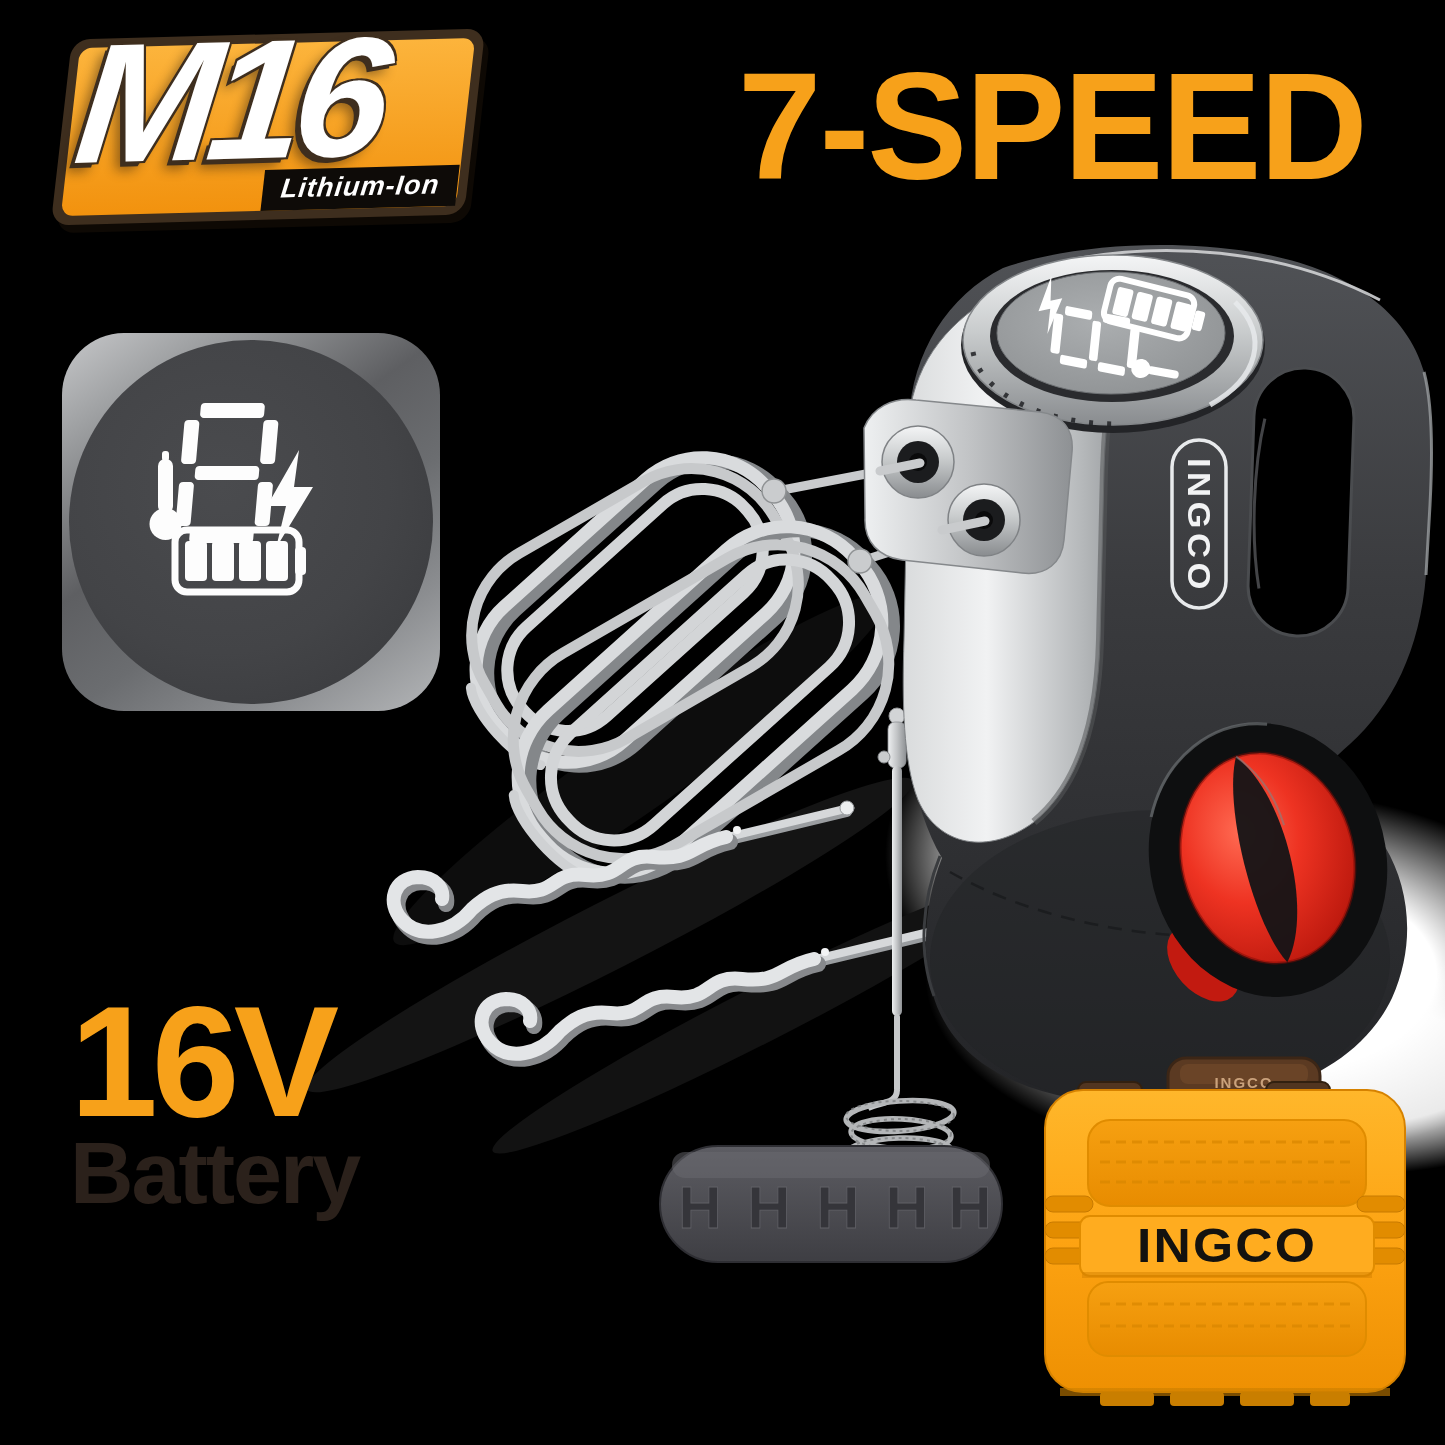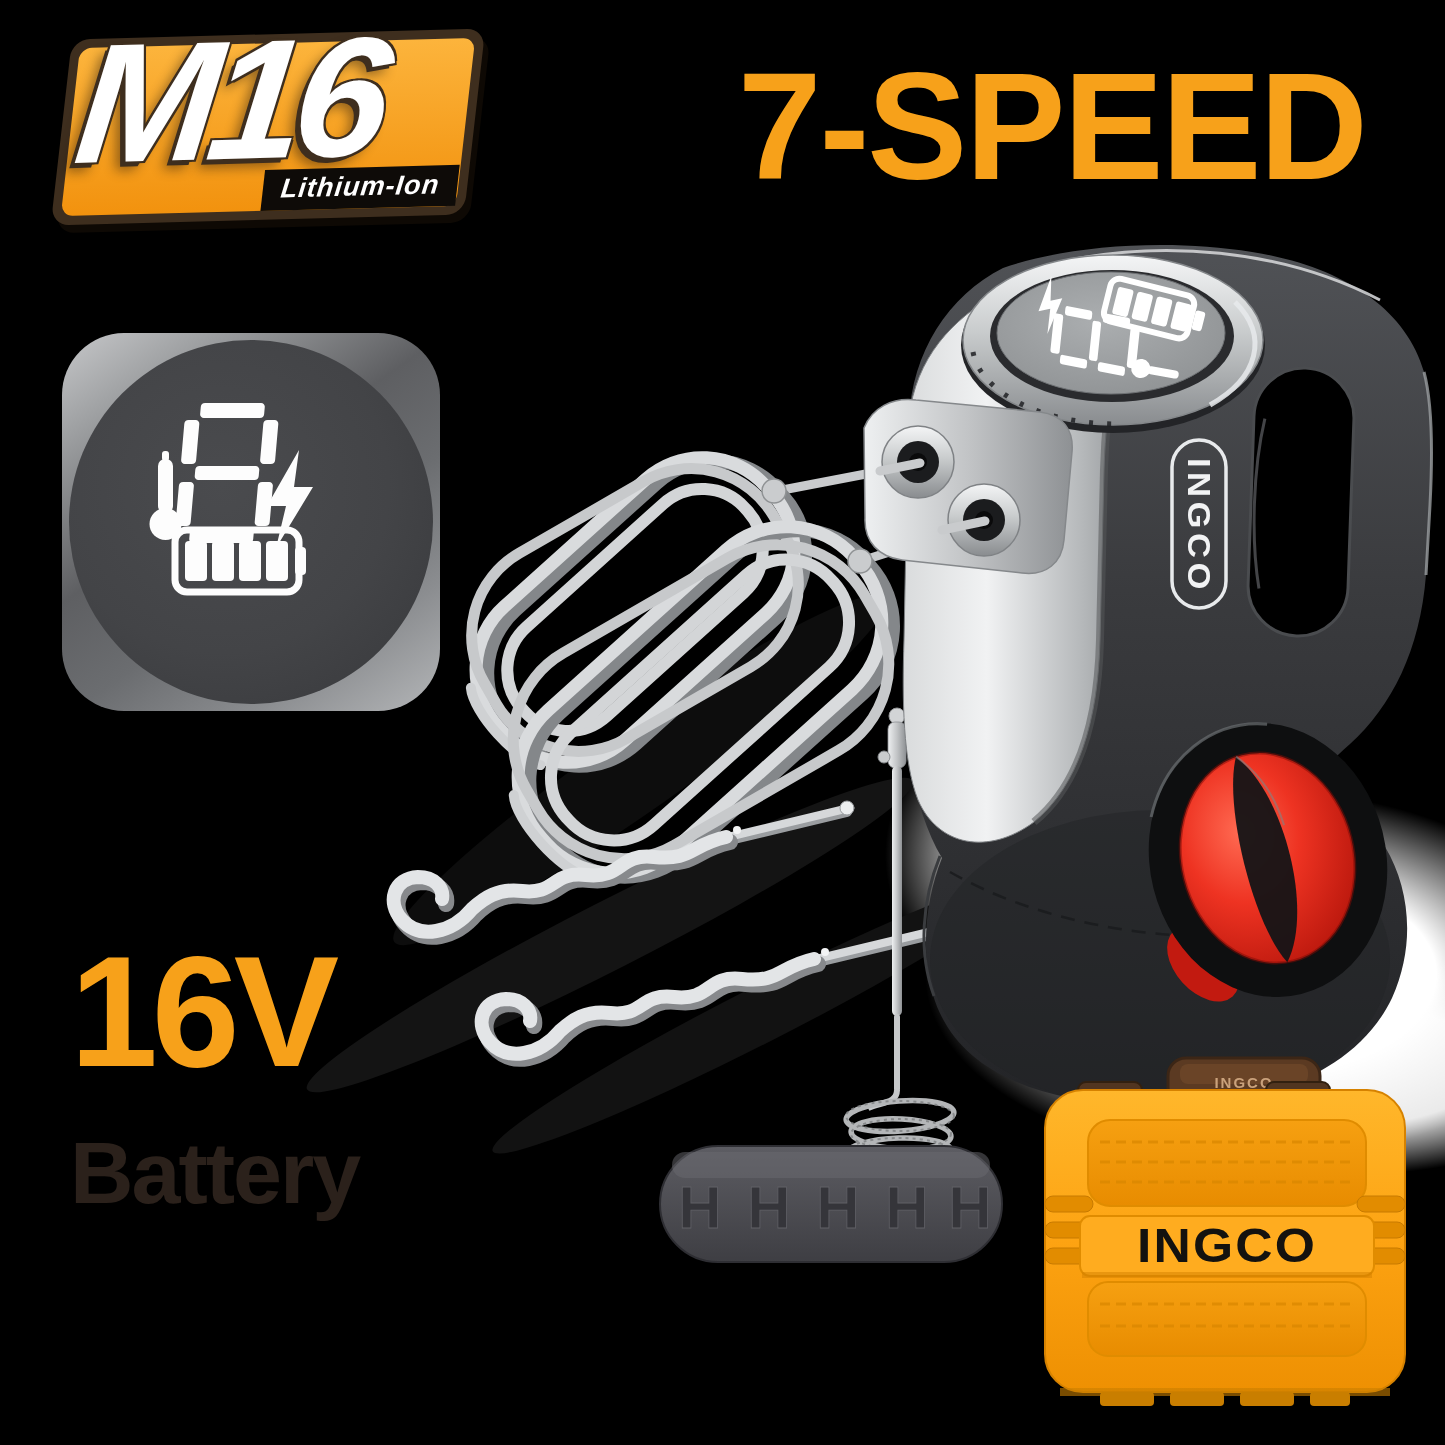--- a/index.html
+++ b/index.html
@@ -18,21 +18,21 @@
        font-weight:bold;font-style:italic;color:#fff;letter-spacing:-10px;white-space:nowrap;
        text-shadow:-5px 5px 0 #3e2e1e,-2px 2px 0 #3e2e1e,2px 2px 0 #3e2e1e,
                    -2px -2px 0 #3e2e1e,2px -2px 0 #3e2e1e,-9px 9px 12px rgba(30,20,10,.45);}
   .m16-sub{position:absolute;right:10px;bottom:9px;background:#0e0b08;color:#fff;
        font-style:italic;font-weight:bold;font-size:27px;letter-spacing:1px;
        padding:4px 18px 6px;}
 
   
   .headline{position:absolute;left:738px;top:40px;font-size:150px;font-weight:bold;
        color:var(--accent_orange);letter-spacing:-2px;white-space:nowrap;transform:scaleY(1.02);}
-  .voltage{position:absolute;left:70px;top:921px;font-size:158px;font-weight:bold;
+  .voltage{position:absolute;left:70px;top:971px;font-size:158px;font-weight:bold;
        color:var(--accent_orange);letter-spacing:-6px;}
   .note{position:absolute;left:70px;top:1128px;font-size:88px;line-height:89px;
        font-weight:bold;color:var(--text_brown);letter-spacing:-2px;white-space:nowrap;}
   .note span{display:block;}
 
   
   .tile{position:absolute;left:62px;top:333px;width:378px;height:378px;border-radius:62px;
        background:linear-gradient(145deg,#c7c8ca 0%,#9fa1a3 16%,#5e5f62 42%,#6b6d70 60%,
                    #8b8d90 80%,#b4b6b8 100%);}
   .tile-circle{position:absolute;left:7px;top:7px;width:364px;height:364px;border-radius:50%;

